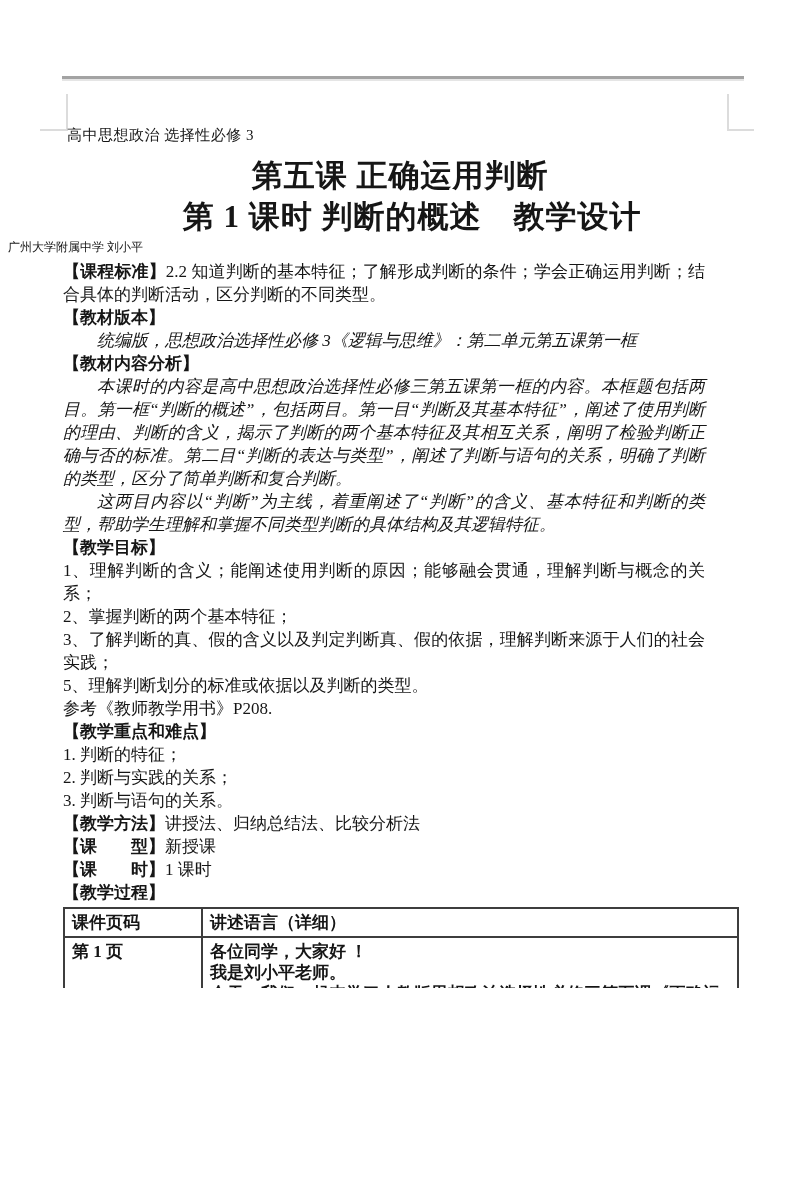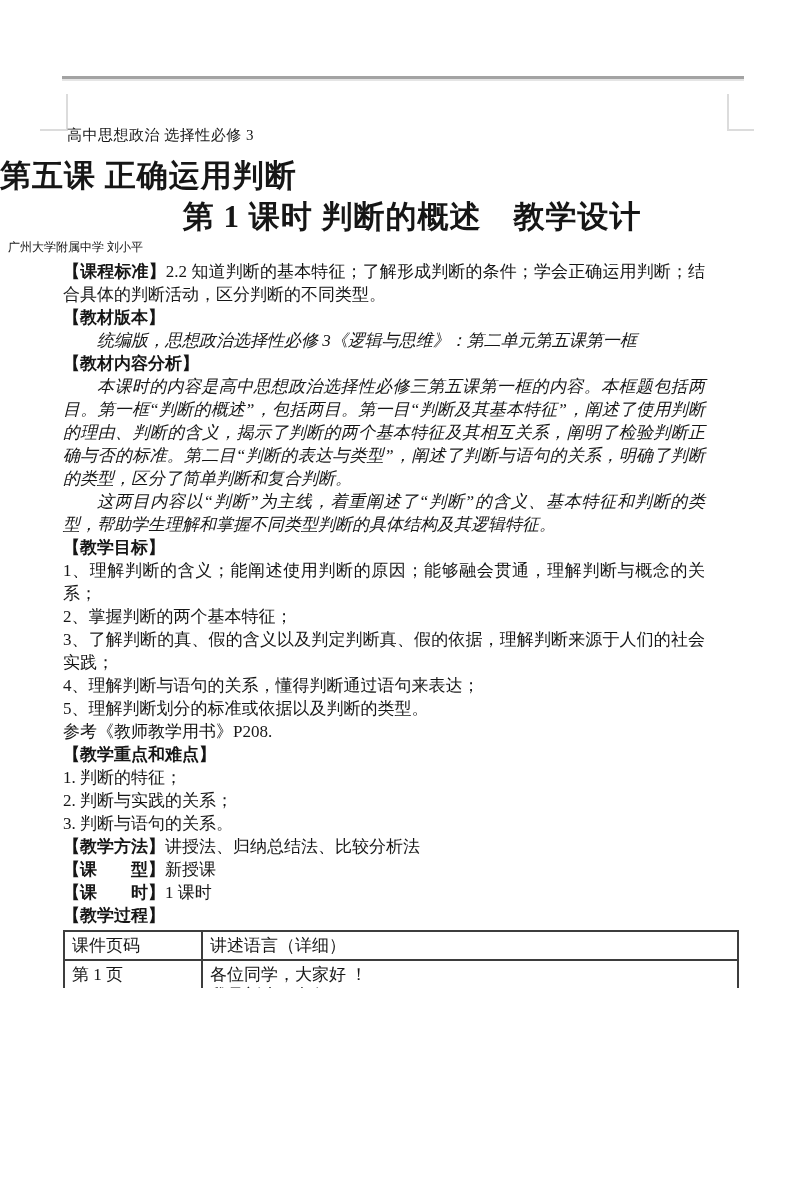--- a/index.html
+++ b/index.html
@@ -11,30 +11,30 @@
   .sep-rule{position:absolute;left:62px;top:76px;width:682px;height:3px;background:#a3a3a3;box-shadow:0 2px 0 rgba(0,0,0,.10);}
   
   .mark{position:absolute;background:#dcdcdc;}
   .m-tl-v{left:66px;top:94px;width:2px;height:37px;}
   .m-tl-h{left:40px;top:129px;width:27px;height:2px;}
   .m-tr-v{left:727px;top:94px;width:2px;height:37px;}
   .m-tr-h{left:727px;top:129px;width:27px;height:2px;}
   .m-bl-v{left:66px;top:1083px;width:2px;height:27px;}
   .m-bl-h{left:40px;top:1083px;width:27px;height:2px;}
   .doc-header{position:absolute;left:67px;top:126px;font-size:15px;letter-spacing:.5px;}
-  .title1{position:absolute;left:0;top:155px;width:800px;font-size:31px;font-weight:bold;letter-spacing:1px;}
+  .title1{position:absolute;left:0;top:155px;width:800px;text-align:center;font-size:31px;font-weight:bold;letter-spacing:1px;}
   .title2{position:absolute;left:0;top:196px;width:800px;text-align:center;font-size:31px;font-weight:bold;letter-spacing:1px;padding-left:12px;}
   .author{position:absolute;left:8px;top:239px;width:800px;text-align:left;font-size:12px;}
   .content{position:absolute;left:63px;top:260px;width:676px;font-size:17px;line-height:23px;}
   .para{text-align:justify;width:642px;}
   .para.indent{text-indent:2em;font-style:italic;}
   .para .b{font-weight:bold;margin-top:28px;}
   
   table.proc{border-collapse:collapse;margin-top:3px;width:676px;table-layout:fixed;}
-  table.proc td,table.proc th{border:2px solid #3d3d3d;vertical-align:top;font-weight:normal;text-align:left;
+  table.proc td,table.proc th{border:2px solid #3d3d3d;vertical-align:top;font-weight:bold;text-align:left;
     font-size:17px;line-height:21px;padding:3px 8px 3px 7px;}
   .col-page{width:121px;}
   td.cell-text,th.cell-text{padding-right:24px;white-space:pre-line;}
   
   .stamp{position:absolute;left:383px;top:1003px;width:390px;height:172px;transform:rotate(-2deg);pointer-events:none;}
   .stamp .ink{position:absolute;background:var(--stamp-red,rgba(213,74,80,.88));}
   .s-topbar{left:28px;top:10px;width:348px;height:25px;border-radius:6px;}
   .s-wash{left:38px;top:32px;width:325px;height:30px;background:rgba(213,74,80,.30) !important;border-radius:4px;}
   .s-block{left:45px;top:57px;width:312px;height:92px;border-radius:7px;}
   .s-leftstrip{left:5px;top:47px;width:18px;height:66px;border-radius:7px;}
@@ -78,21 +78,20 @@
         <div class="para"><span class="b">【课程标准】</span><span>2.2 知道判断的基本特征；了解形成判断的条件；学会正确运用判断；结合具体的判断活动，区分判断的不同类型。</span></div>
         <div class="para"><span class="b">【教材版本】</span></div>
         <div class="para indent"><span>统编版，思想政治选择性必修 3《逻辑与思维》：第二单元第五课第一框</span></div>
         <div class="para"><span class="b">【教材内容分析】</span></div>
         <div class="para indent"><span>本课时的内容是高中思想政治选择性必修三第五课第一框的内容。本框题包括两目。第一框“判断的概述”，包括两目。第一目“判断及其基本特征”，阐述了使用判断的理由、判断的含义，揭示了判断的两个基本特征及其相互关系，阐明了检验判断正确与否的标准。第二目“判断的表达与类型”，阐述了判断与语句的关系，明确了判断的类型，区分了简单判断和复合判断。</span></div>
         <div class="para indent"><span>这两目内容以“判断”为主线，着重阐述了“判断”的含义、基本特征和判断的类型，帮助学生理解和掌握不同类型判断的具体结构及其逻辑特征。</span></div>
         <div class="para"><span class="b">【教学目标】</span></div>
         <div class="para"><span>1、理解判断的含义；能阐述使用判断的原因；能够融会贯通，理解判断与概念的关系；</span></div>
         <div class="para"><span>2、掌握判断的两个基本特征；</span></div>
         <div class="para"><span>3、了解判断的真、假的含义以及判定判断真、假的依据，理解判断来源于人们的社会实践；</span></div>
-        <div class="para"><span>4、理解判断与语句的关系，懂得判断通过语句来表达；</span></div>
         <div class="para"><span>5、理解判断划分的标准或依据以及判断的类型。</span></div>
         <div class="para"><span>参考《教师教学用书》P208.</span></div>
         <div class="para"><span class="b">【教学重点和难点】</span></div>
         <div class="para"><span>1.  判断的特征；</span></div>
         <div class="para"><span>2.  判断与实践的关系；</span></div>
         <div class="para"><span>3.  判断与语句的关系。</span></div>
         <div class="para"><span class="b">【教学方法】</span><span>讲授法、归纳总结法、比较分析法</span></div>
         <div class="para"><span class="b">【课　　型】</span><span>新授课</span></div>
         <div class="para"><span class="b">【课　　时】</span><span>1 课时</span></div>
         <div class="para"><span class="b">【教学过程】</span></div>

